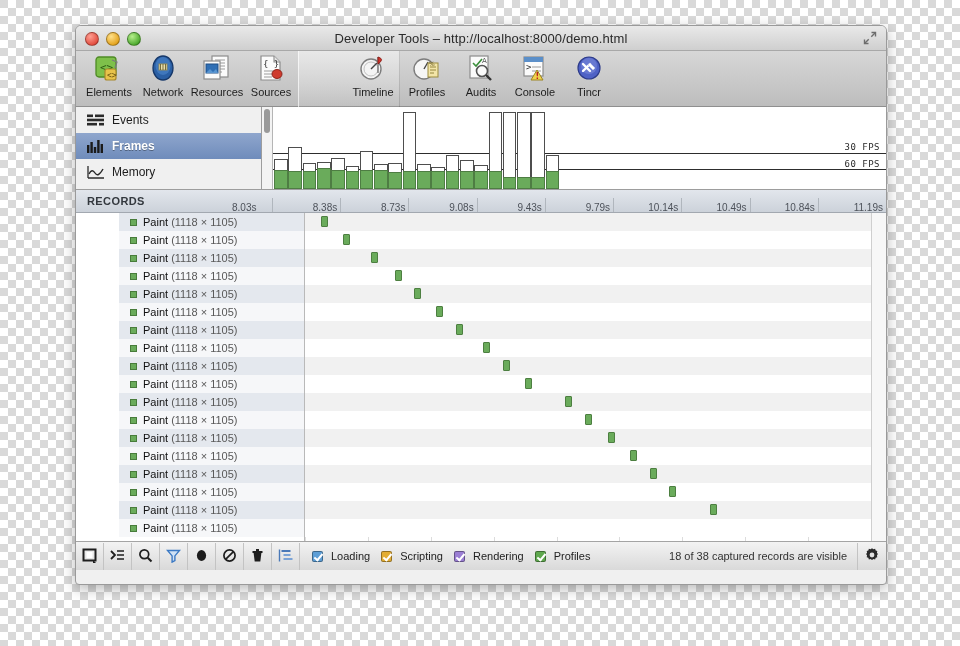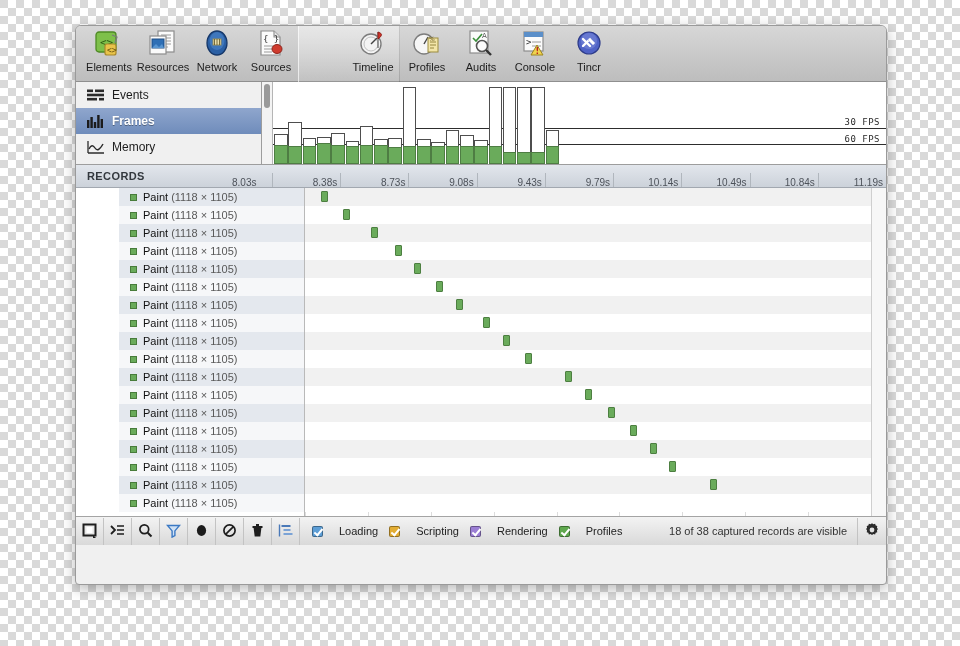--- a/index.html
+++ b/index.html
@@ -148,83 +148,99 @@
     height:28px;display:flex;align-items:center;
     background:linear-gradient(#f3f3f3,#d9d9d9);
     border-top:1px solid #a4a4a4;font-size:11px;color:#222;
   }
   .sb-btn{
     width:27px;height:27px;display:flex;align-items:center;justify-content:center;
     border-right:1px solid #c3c3c3;cursor:pointer;
   }
   .sb-sep{width:1px;height:27px;background:#c3c3c3;}
   .filters{display:flex;align-items:center;gap:11px;padding-left:12px;}
-  .fitem{display:flex;align-items:center;gap:16px;cursor:pointer;}
+  .fitem{display:flex;align-items:center;gap:8px;cursor:pointer;}
   .cbx{
     width:11px;height:11px;border-radius:2px;position:relative;
     border:1px solid rgba(0,0,0,.35);box-sizing:border-box;
   }
   .cbx::after{
     content:"";position:absolute;left:3px;top:0px;width:3px;height:7px;
     border:solid #fff;border-width:0 2px 2px 0;transform:rotate(40deg);
   }
   #status-text{margin-left:auto;padding-right:10px;color:#333;font-size:11px;}
   #gear-btn{
     width:28px;height:27px;display:flex;align-items:center;justify-content:center;
     cursor:pointer;border-left:1px solid #c3c3c3;
   }
 </style>
 </head>
 <body>
 
 <div id="window">
 
+  <div id="titlebar">
+    <div class="lights">
+      <div class="light l-close"></div>
+      <div class="light l-min"></div>
+      <div class="light l-max"></div>
+    </div>
+    <div id="win-title">Developer Tools – http://localhost:8000/demo.html</div>
+    <div id="fullscreen-btn">
+      <svg width="16" height="16" viewBox="0 0 16 16">
+        <path d="M9.5 2.5h4v4" fill="none" stroke="#6d6d6d" stroke-width="1.4"></path>
+        <path d="M13.2 2.8 L9.3 6.7" stroke="#6d6d6d" stroke-width="1.4"></path>
+        <path d="M6.5 13.5h-4v-4" fill="none" stroke="#6d6d6d" stroke-width="1.4"></path>
+        <path d="M2.8 13.2 L6.7 9.3" stroke="#6d6d6d" stroke-width="1.4"></path>
+      </svg>
+    </div>
+  </div>
 
   <div id="panel-toolbar">
 
     <div class="panel-btn">
       <div class="panel-ico">
         <svg width="34" height="34" viewBox="0 0 34 34">
           <rect x="4" y="4" width="20" height="20" rx="3" fill="#7ec04a" stroke="#4e8a24" stroke-width="1.3"></rect>
           <text x="8" y="18" font-family="DejaVu Sans Mono, monospace" font-size="11" fill="#2d5a12">&lt;&gt;</text>
           <rect x="13" y="16" width="11" height="11" rx="2" fill="#e8c34a" stroke="#a8872a" stroke-width="1.2"></rect>
           <text x="15" y="25" font-family="DejaVu Sans Mono, monospace" font-size="8" fill="#6b5310">&lt;&gt;</text>
           <path d="M20 7 l5 2 -2 6" fill="none" stroke="#7a7a7a" stroke-width="1.2"></path>
         </svg>
       </div>
       <div class="panel-lbl">Elements</div>
+    </div>
+
+    <div class="panel-btn">
+      <div class="panel-ico">
+        <svg width="34" height="34" viewBox="0 0 34 34">
+          <ellipse cx="17" cy="15" rx="10" ry="12" fill="#2a5fa4" stroke="#16386a" stroke-width="1.3"></ellipse>
+          <ellipse cx="17" cy="13" rx="7.5" ry="9" fill="#4b84c9" opacity=".65"></ellipse>
+          <rect x="13" y="11" width="8" height="6" fill="#e9dfae" stroke="#9c8f53" stroke-width=".9"></rect>
+          <g stroke="#6b6030" stroke-width=".9">
+              <path d="M14.5 11v6M17 11v6M19.5 11v6"></path>
+            </g>
+        </svg>
+      </div>
+      <div class="panel-lbl">Network</div>
     </div>
 
     <div class="panel-btn">
       <div class="panel-ico">
         <svg width="34" height="34" viewBox="0 0 34 34">
           <rect x="12" y="3" width="16" height="21" fill="#fbfbfb" stroke="#8d8d8d" stroke-width="1.2"></rect>
           <g stroke="#9b9b9b" stroke-width="1">
               <path d="M15 7h10M15 10h10M15 13h10M15 16h10M15 19h7"></path>
             </g>
           <rect x="4" y="8" width="16" height="18" fill="#fbfbfb" stroke="#8d8d8d" stroke-width="1.2"></rect>
           <rect x="6" y="11" width="12" height="9" fill="#2f6fb5" stroke="#1e4e85" stroke-width="1"></rect>
           <path d="M6 20l4-4 3 3 3-3 2 4z" fill="#5895d1"></path>
         </svg>
       </div>
       <div class="panel-lbl">Resources</div>
-    </div>
-
-    <div class="panel-btn">
-      <div class="panel-ico">
-        <svg width="34" height="34" viewBox="0 0 34 34">
-          <ellipse cx="17" cy="15" rx="10" ry="12" fill="#2a5fa4" stroke="#16386a" stroke-width="1.3"></ellipse>
-          <ellipse cx="17" cy="13" rx="7.5" ry="9" fill="#4b84c9" opacity=".65"></ellipse>
-          <rect x="13" y="11" width="8" height="6" fill="#e9dfae" stroke="#9c8f53" stroke-width=".9"></rect>
-          <g stroke="#6b6030" stroke-width=".9">
-              <path d="M14.5 11v6M17 11v6M19.5 11v6"></path>
-            </g>
-        </svg>
-      </div>
-      <div class="panel-lbl">Network</div>
     </div>
 
     <div class="panel-btn">
       <div class="panel-ico">
         <svg width="34" height="34" viewBox="0 0 34 34">
           <path d="M7 3h13l6 6v18H7z" fill="#fbfbfb" stroke="#8d8d8d" stroke-width="1.2"></path>
           <path d="M20 3v6h6" fill="#e4e4e4" stroke="#8d8d8d" stroke-width="1.1"></path>
           <text x="9" y="14" font-family="DejaVu Sans Mono, monospace" font-size="9" fill="#333">{ }</text>
           <g stroke="#9b9b9b" stroke-width="1">
               <path d="M10 18h12M10 21h12M10 24h8"></path>

